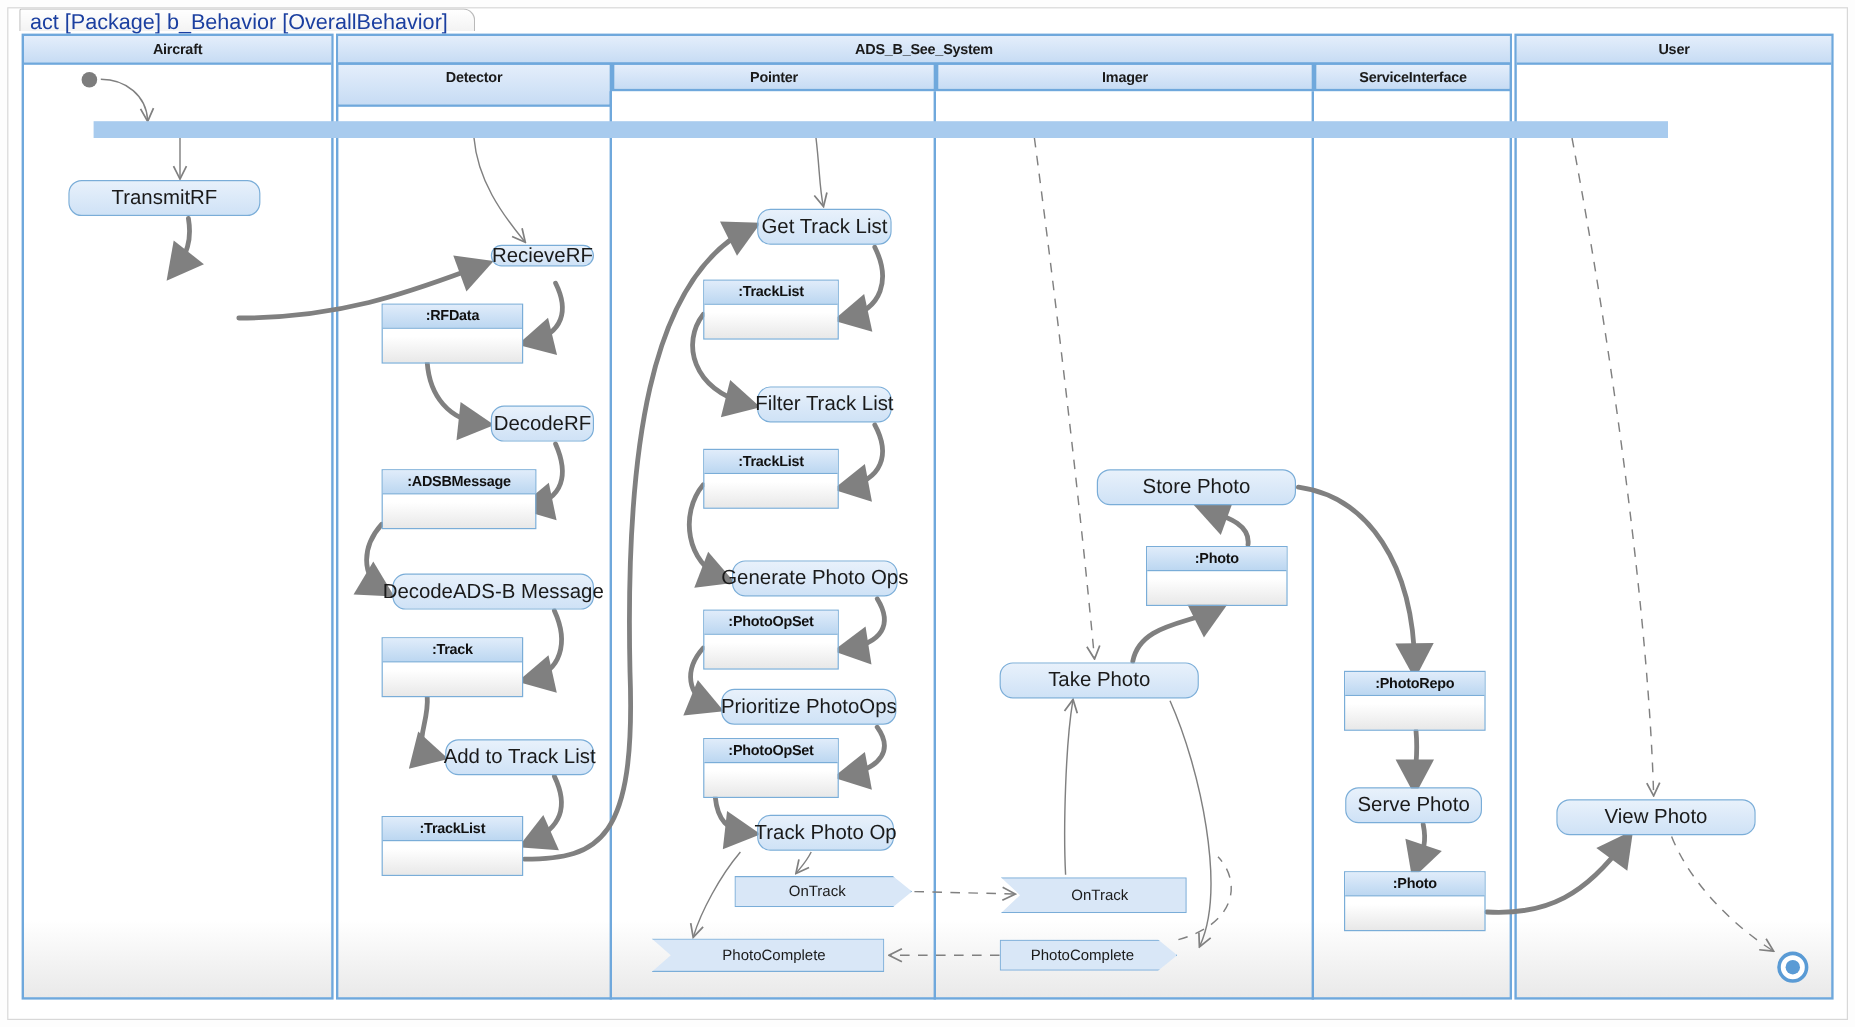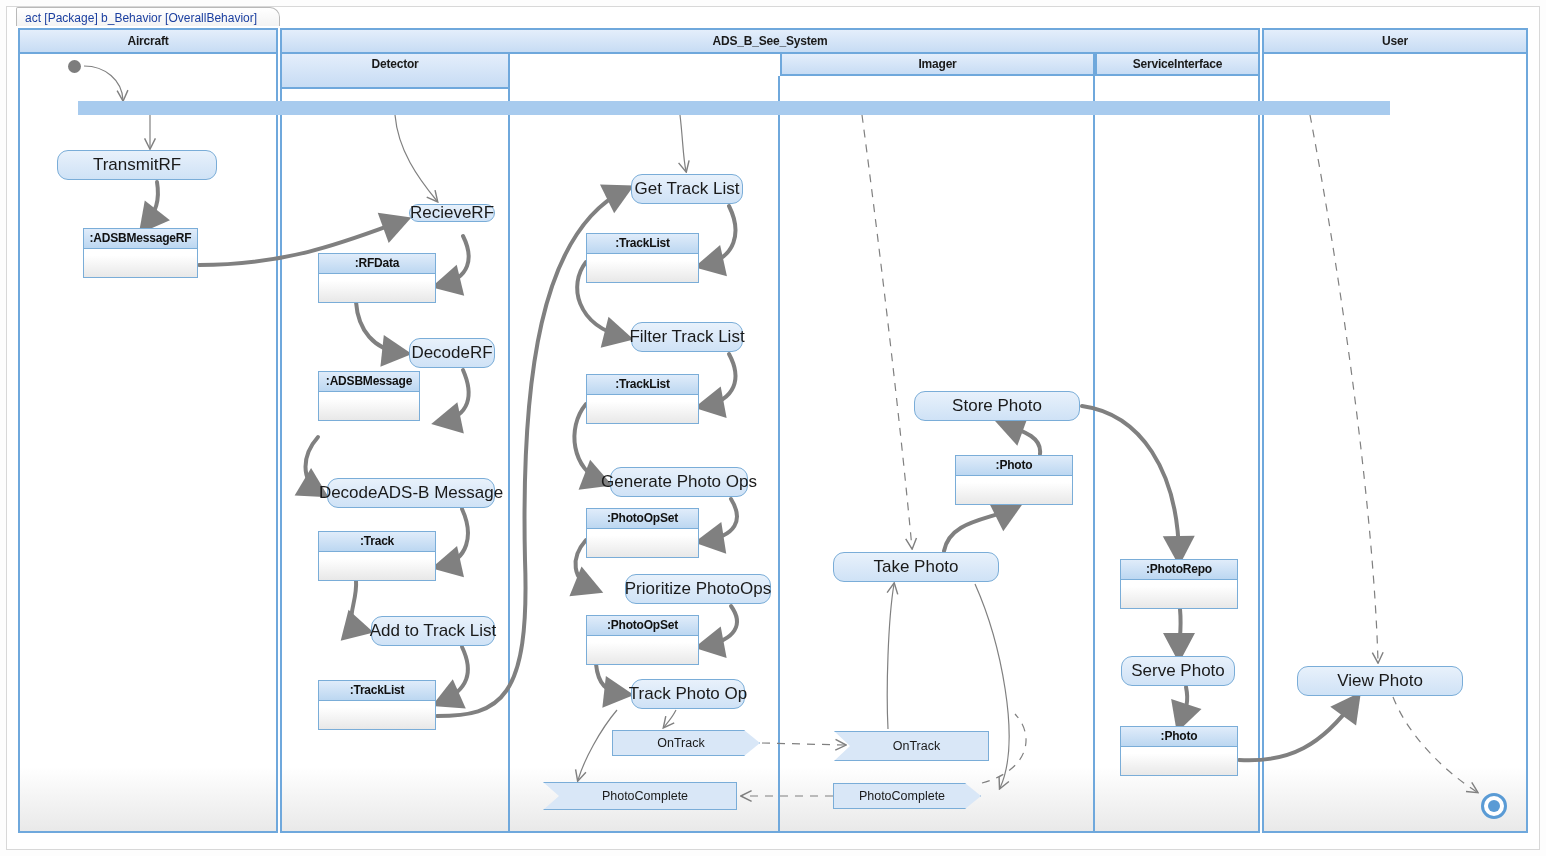--- a/index.html
+++ b/index.html
@@ -25,21 +25,21 @@
   
   #diagram-tab {
     position: absolute;
     left: 16px; top: 7px;
     height: 19px;
     padding: 1px 22px 0 8px;
     background: linear-gradient(#ffffff, #f3f3f3);
     border: 1px solid #b9b9b9;
     border-bottom: none;
     border-radius: 2px 10px 0 0;
-    font-size: 12px;
+    font-size: 18px;
     color: #1b3fa0;
     line-height: 18px;
     white-space: nowrap;
     box-sizing: border-box;
   }
   
   #lanes {
     position: absolute;
     left: 18px; top: 28px;
     width: 1510px; height: 805px;
@@ -177,20 +177,21 @@
   <div id="lanes">
 
     <div class="lane" style="left:0px; width:260px;">
       <div class="lane-hdr" style="top:0; height:24px; line-height:22px;">Aircraft</div>
     </div>
 
     <div class="lane" style="left:262px; width:980px;">
       <div class="lane-hdr" style="top:0; height:24px; line-height:22px;">ADS_B_See_System</div>
     </div>
     <div class="grp-hdr" style="left:262px; top:24px; width:230px; height:37px; line-height:21px;">Detector</div>
+    <div class="grp-hdr" style="left:492px; top:24px; width:270px; height:24px; line-height:21px;">Pointer</div>
     <div class="grp-hdr" style="left:762px; top:24px; width:315px; height:24px; line-height:21px;">Imager</div>
     <div class="grp-hdr" style="left:1077px; top:24px; width:165px; height:24px; line-height:21px;">ServiceInterface</div>
     <div style="position:absolute;left:490px;top:48px;bottom:0;width:2px;background:#6fa8dc;"></div>
     <div style="position:absolute;left:760px;top:48px;bottom:0;width:2px;background:#6fa8dc;"></div>
     <div style="position:absolute;left:1075px;top:48px;bottom:0;width:2px;background:#6fa8dc;"></div>
 
     <div class="lane" style="left:1244px; width:266px;">
       <div class="lane-hdr" style="top:0; height:24px; line-height:22px;">User</div>
     </div>
   </div>
@@ -308,46 +309,43 @@
     </div>
   <div class="node action" style="left:631px; top:174px; width:112px; height:30px;">
       <span>Get Track List</span>
     </div>
   <div class="node action" style="left:631px; top:322px; width:112px; height:30px;">
       <span>Filter Track List</span>
     </div>
   <div class="node action" style="left:610px; top:467px; width:138px; height:30px;">
       <span>Generate Photo Ops</span>
     </div>
-  <div class="node action" style="left:601px; top:574px; width:146px; height:30px;margin-left:24px;">
+  <div class="node action" style="left:601px; top:574px; width:146px; height:30px;">
       <span>Prioritize PhotoOps</span>
     </div>
   <div class="node action" style="left:631px; top:679px; width:114px; height:30px;">
       <span>Track Photo Op</span>
     </div>
   <div class="node action" style="left:914px; top:391px; width:166px; height:30px;">
       <span>Store Photo</span>
     </div>
   <div class="node action" style="left:833px; top:552px; width:166px; height:30px;">
       <span>Take Photo</span>
     </div>
   <div class="node action" style="left:1121px; top:656px; width:114px; height:30px;">
       <span>Serve Photo</span>
     </div>
   <div class="node action" style="left:1297px; top:666px; width:166px; height:30px;">
       <span>View Photo</span>
     </div>
 
-  <div class="node objnode" style="left:83px; top:228px; width:115px; height:50px;">
-      <div class="oh">:ADSBMessageRF</div>
-    </div>
   <div class="node objnode" style="left:318px; top:253px; width:118px; height:50px;">
       <div class="oh">:RFData</div>
     </div>
-  <div class="node objnode" style="left:318px; top:371px; width:102px; height:50px;">
+  <div class="node objnode" style="left:318px; top:391px; width:129px; height:50px;">
       <div class="oh">:ADSBMessage</div>
     </div>
   <div class="node objnode" style="left:318px; top:531px; width:118px; height:50px;">
       <div class="oh">:Track</div>
     </div>
   <div class="node objnode" style="left:318px; top:680px; width:118px; height:50px;">
       <div class="oh">:TrackList</div>
     </div>
   <div class="node objnode" style="left:586px; top:233px; width:113px; height:50px;">
       <div class="oh">:TrackList</div>

